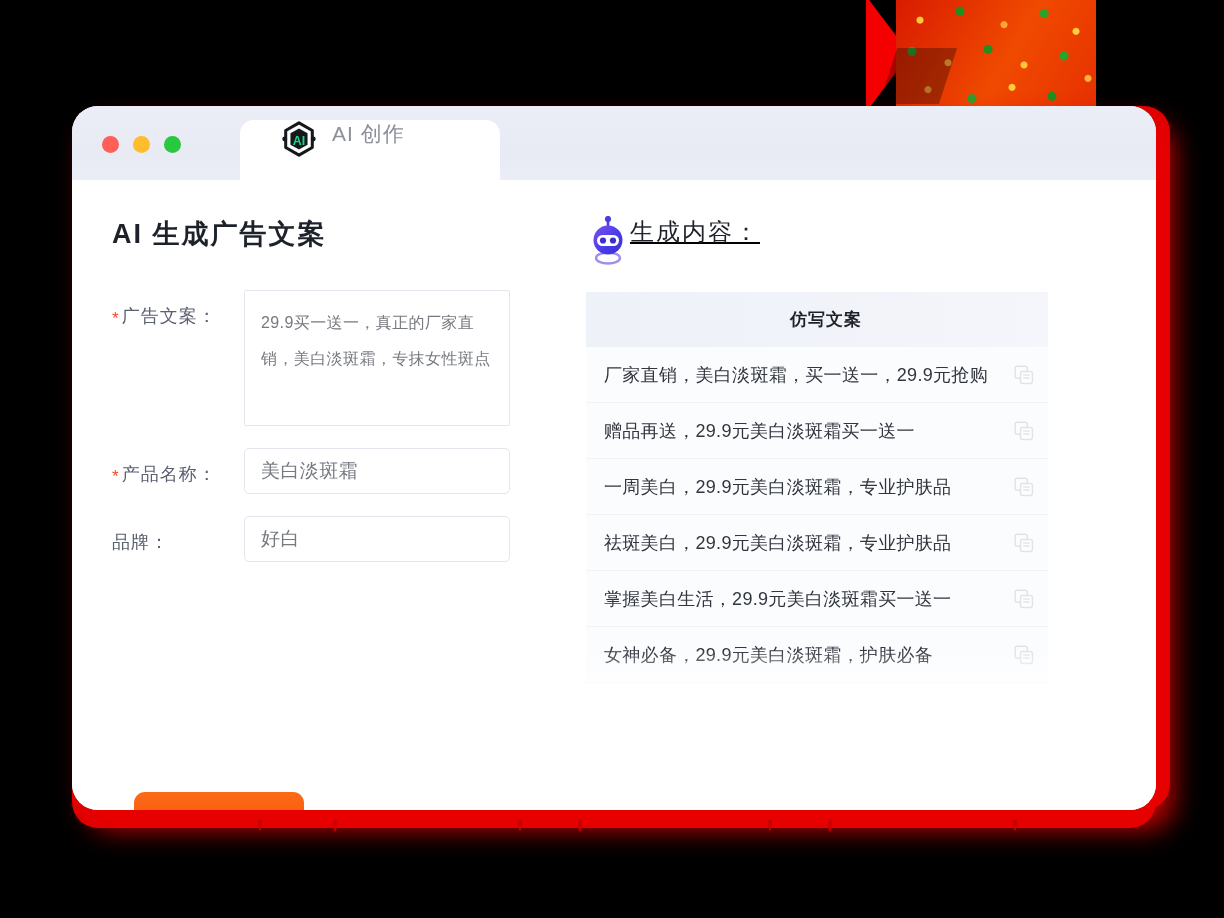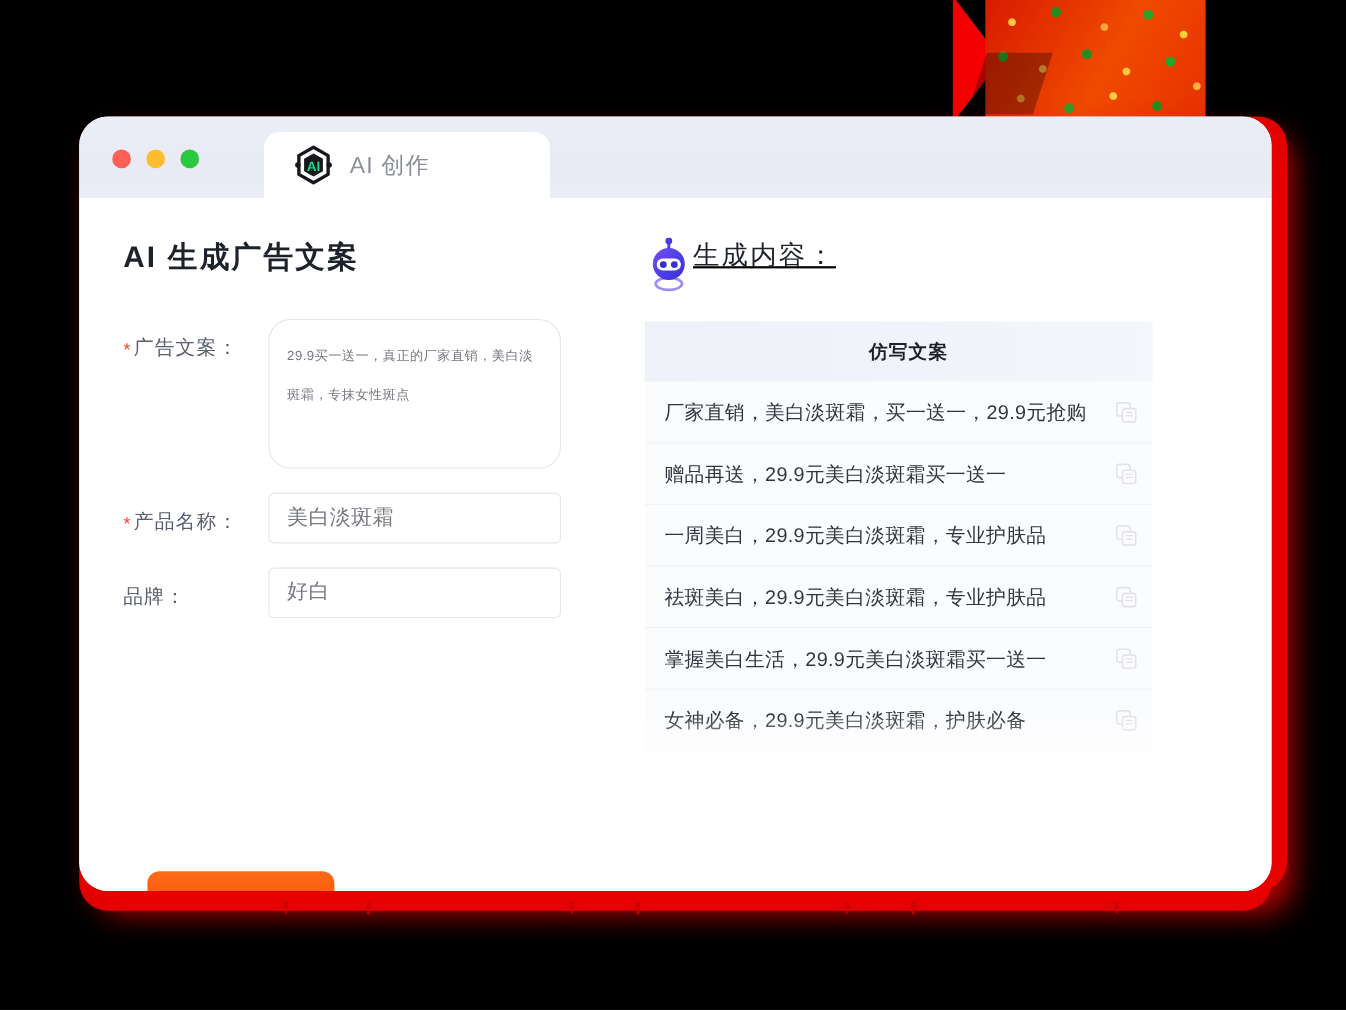--- a/index.html
+++ b/index.html
@@ -133,22 +133,22 @@
 
   .tab {
     position: absolute;
     left: 168px;
     top: 14px;
     width: 260px;
     height: 60px;
     background: #ffffff;
     border-radius: 14px 14px 0 0;
     display: flex;
-    align-items: center;
-    padding-left: 26px;
+    align-items: flex-start;
+    padding-left: 40px;
     box-sizing: border-box;
     gap: 14px;
   }
   .tab-logo { width: 38px; height: 38px; display:block; flex:0 0 38px;}
   .tab-label {
     font-size: 21px;
     color: #8b8f99;
     letter-spacing: 1px;
     white-space: nowrap;
   }
@@ -200,25 +200,25 @@
     font-size: 17px;
     margin-right: 2px;
     vertical-align: -2px;
   }
   .field-control { flex: 1; }
 
   .textarea-box {
     width: 266px;
     height: 136px;
     border: 1px solid #e4e6ed;
-    border-radius: 20px;
+    border-radius: 2px;
     background: #fff;
     padding: 14px 16px;
     box-sizing: border-box;
-    font-size: 12px;
+    font-size: 16px;
     line-height: 36px;
     color: #76797f;
     overflow: hidden;
     letter-spacing: 0.4px;
   }
   .input-box {
     width: 266px;
     height: 46px;
     border: 1px solid #e4e6ed;
     border-radius: 5px;

